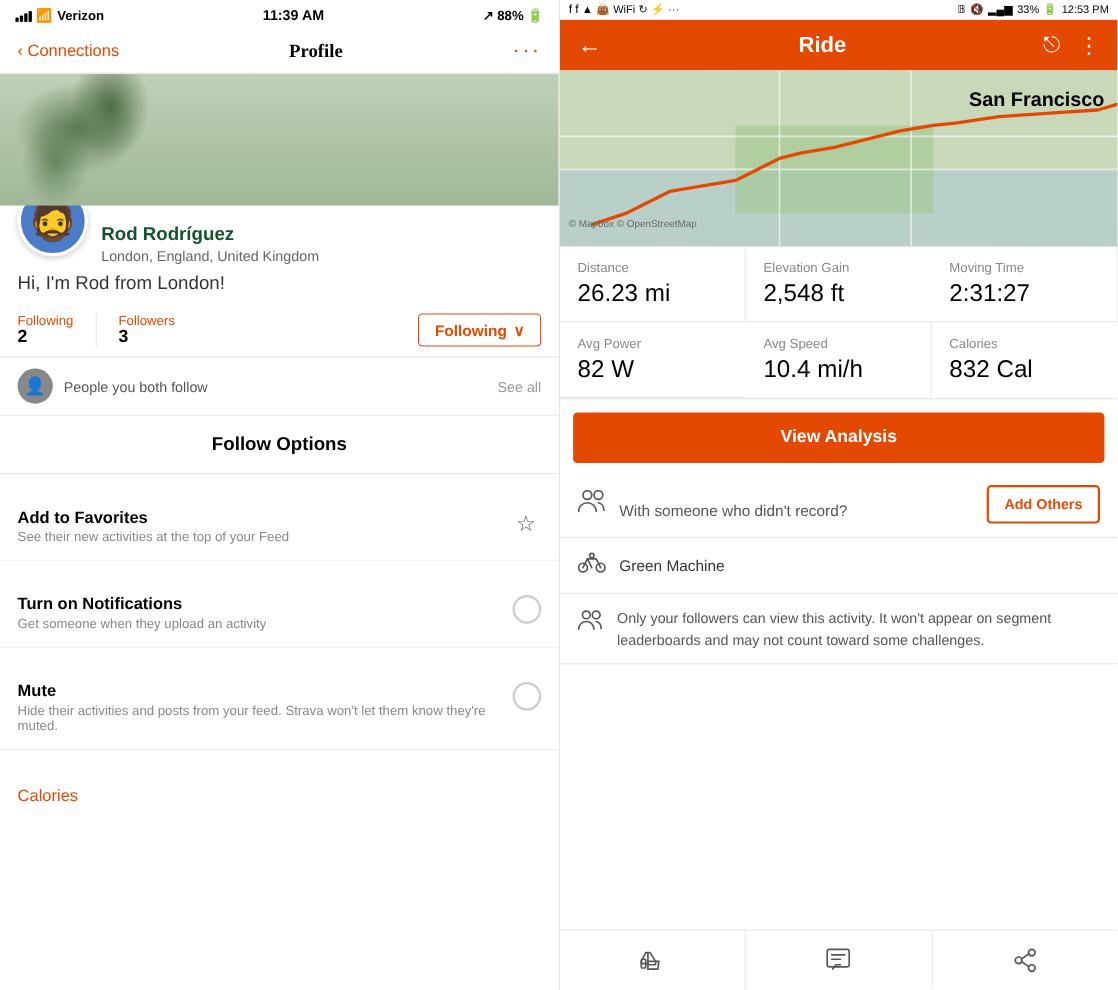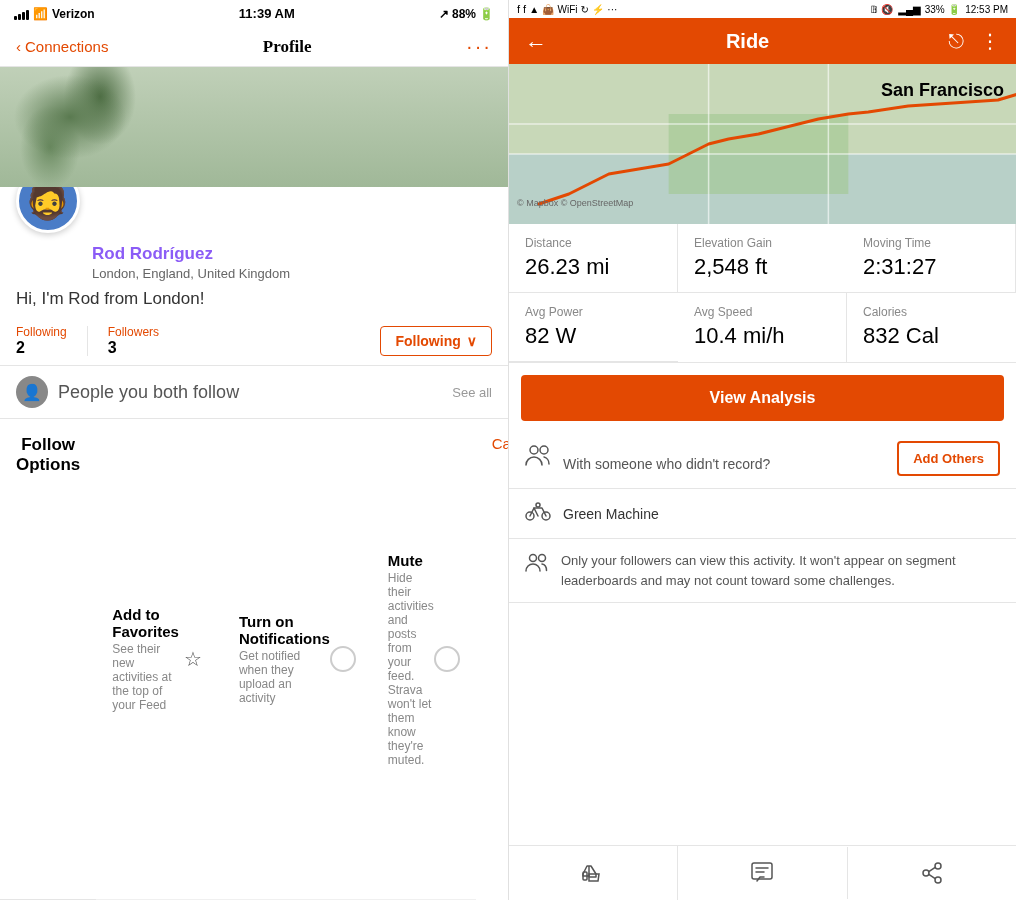--- a/index.html
+++ b/index.html
@@ -123,22 +123,21 @@
     }
 
     .profile-info {
       flex: 1;
       padding-top: 4px;
     }
 
     .profile-name {
       font-size: 17px;
       font-weight: 700;
-      color: #8b5cf6;
-      margin-top: 41px;
+      color: #14532d;
     }
 
     .profile-location {
       font-size: 13px;
       color: #666;
       margin-top: 2px;
     }
 
     .profile-bio {
       font-size: 17px;
@@ -205,52 +204,52 @@
       border-radius: 50%;
       background: #888;
       overflow: hidden;
       display: flex;
       align-items: center;
       justify-content: center;
       font-size: 16px;
     }
 
     .mutual-text {
-      font-size: 18px;
+      font-size: 13px;
       color: #555;
       margin-left: 10px;
       flex: 1;
     }
 
     .see-all {
       font-size: 13px;
       color: #999;
       text-align: center;
     }
 
     
     .bottom-sheet {
       background: #fff;
       flex: 1;
       display: flex;
-      flex-direction: row;
+      flex-direction: column;
+      gap: 17px;
     }
 
     .bottom-sheet-title {
       font-size: 17px;
       font-weight: 700;
       color: #000;
       text-align: center;
       padding: 16px;
       border-bottom: 1px solid #e5e5e5;
     }
 
     .option-item {
       display: flex;
-      align-items: center;
       justify-content: space-between;
       padding: 14px 16px;
       border-bottom: 1px solid #f0f0f0;
     }
 
     .option-text {
       flex: 1;
     }
 
     .option-title {
@@ -614,21 +613,21 @@
       <div class="option-text">
         <div class="option-title">Add to Favorites</div>
         <div class="option-desc">See their new activities at the top of your Feed</div>
       </div>
       <div class="option-icon">☆</div>
     </div>
 
     <div class="option-item">
       <div class="option-text">
         <div class="option-title">Turn on Notifications</div>
-        <div class="option-desc">Get notified when they upload an activity</div>
+        <div class="option-desc">Get someone when they upload an activity</div>
       </div>
       <div class="circle-icon"></div>
     </div>
 
     <div class="option-item">
       <div class="option-text">
         <div class="option-title">Mute</div>
         <div class="option-desc">Hide their activities and posts from your feed. Strava won't let them know they're muted.</div>
       </div>
       <div class="circle-icon"></div>

